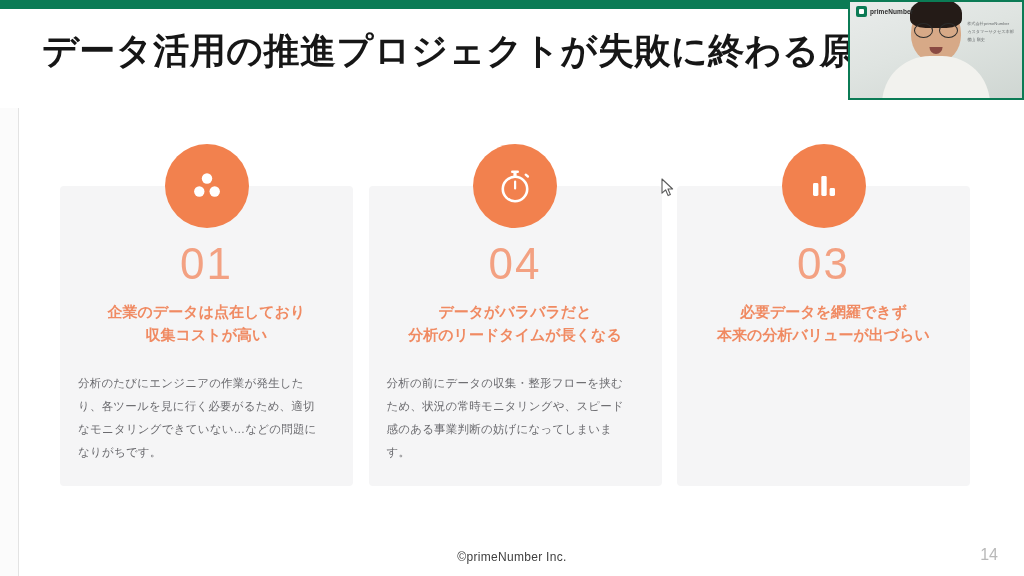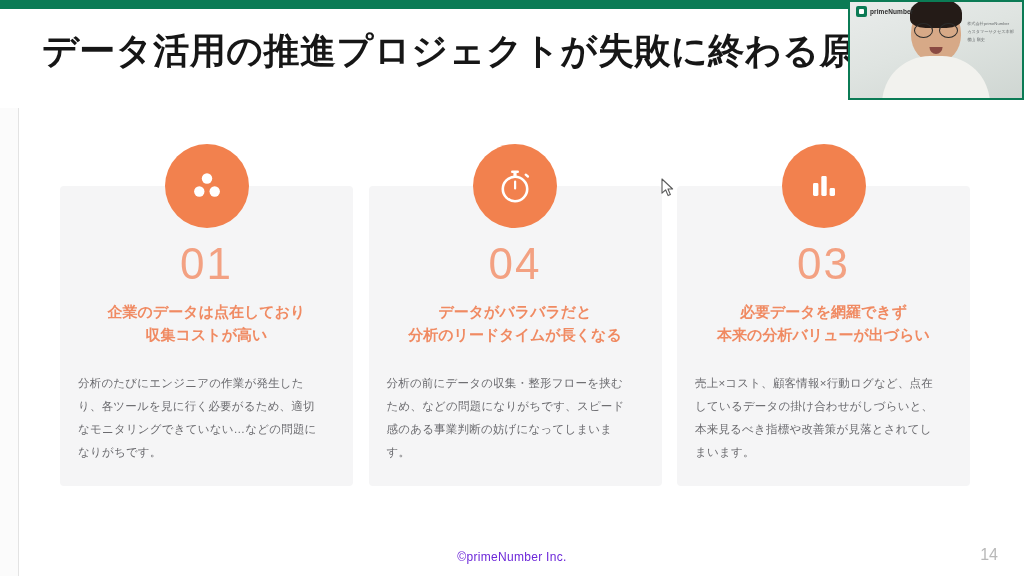--- a/index.html
+++ b/index.html
@@ -139,21 +139,21 @@
   }
 
   
   .footer-copyright {
     position: absolute;
     left: 0;
     right: 0;
     bottom: 12px;
     text-align: center;
     font-size: 12px;
-    color: #6d28d9;
+    color: #404040;
     letter-spacing: 0.3px;
   }
   .footer-pagenum {
     position: absolute;
     right: 26px;
     bottom: 12px;
     font-size: 16px;
     color: #b9b9b9;
   }
 
@@ -325,35 +325,34 @@
           <circle cx="21" cy="24" r="12.2" fill="none" stroke="#ffffff" stroke-width="2.6"></circle>
           <rect x="17" y="5.5" width="8" height="2.6" rx="1.3" fill="#ffffff"></rect>
           <rect x="19.4" y="7.6" width="3.2" height="4.6" fill="#ffffff"></rect>
           <rect x="30.2" y="9.4" width="5.2" height="2.4" rx="1.2" fill="#ffffff" transform="rotate(40 32.8 10.6)"></rect>
           <rect x="20" y="15.5" width="2.2" height="9" rx="1.1" fill="#ffffff"></rect>
         </svg>
       </div>
       <div class="card-number">04</div>
       <div class="card-heading">データがバラバラだと
 分析のリードタイムが長くなる</div>
-      <div class="card-body">分析の前にデータの収集・整形フローを挟むため、などの問題になりがちです、スピード感のある事業判断の妨げになってしまいます。</div>
+      <div class="card-body">分析の前にデータの収集・整形フローを挟むため、状況の常時モニタリングや、スピード感のある事業判断の妨げになってしまいます。</div>
     </div>
 
     <div class="card">
       <div class="icon-badge">
         <svg width="38" height="38" viewBox="0 0 38 38" aria-hidden="true">
           <rect x="8" y="16" width="5.4" height="13" rx="1.4" fill="#ffffff"></rect>
           <rect x="16.3" y="9" width="5.4" height="20" rx="1.4" fill="#ffffff"></rect>
           <rect x="24.6" y="21" width="5.4" height="8" rx="1.4" fill="#ffffff"></rect>
         </svg>
       </div>
       <div class="card-number">03</div>
       <div class="card-heading">必要データを網羅できず
 本来の分析バリューが出づらい</div>
-      <div class="card-body">売上×コスト、顧客情報×行動ログなど、点在しているデータの掛け合わせがしづらいと、本来見るべき指標や改善策が見落とされてしまいます。</div>
     </div>
 
   </div>
 
   <div class="footer-copyright">©primeNumber Inc.</div>
 
   <div class="footer-pagenum">14</div>
 
   <div class="webcam">
     <div class="wc-shoulders"></div>

